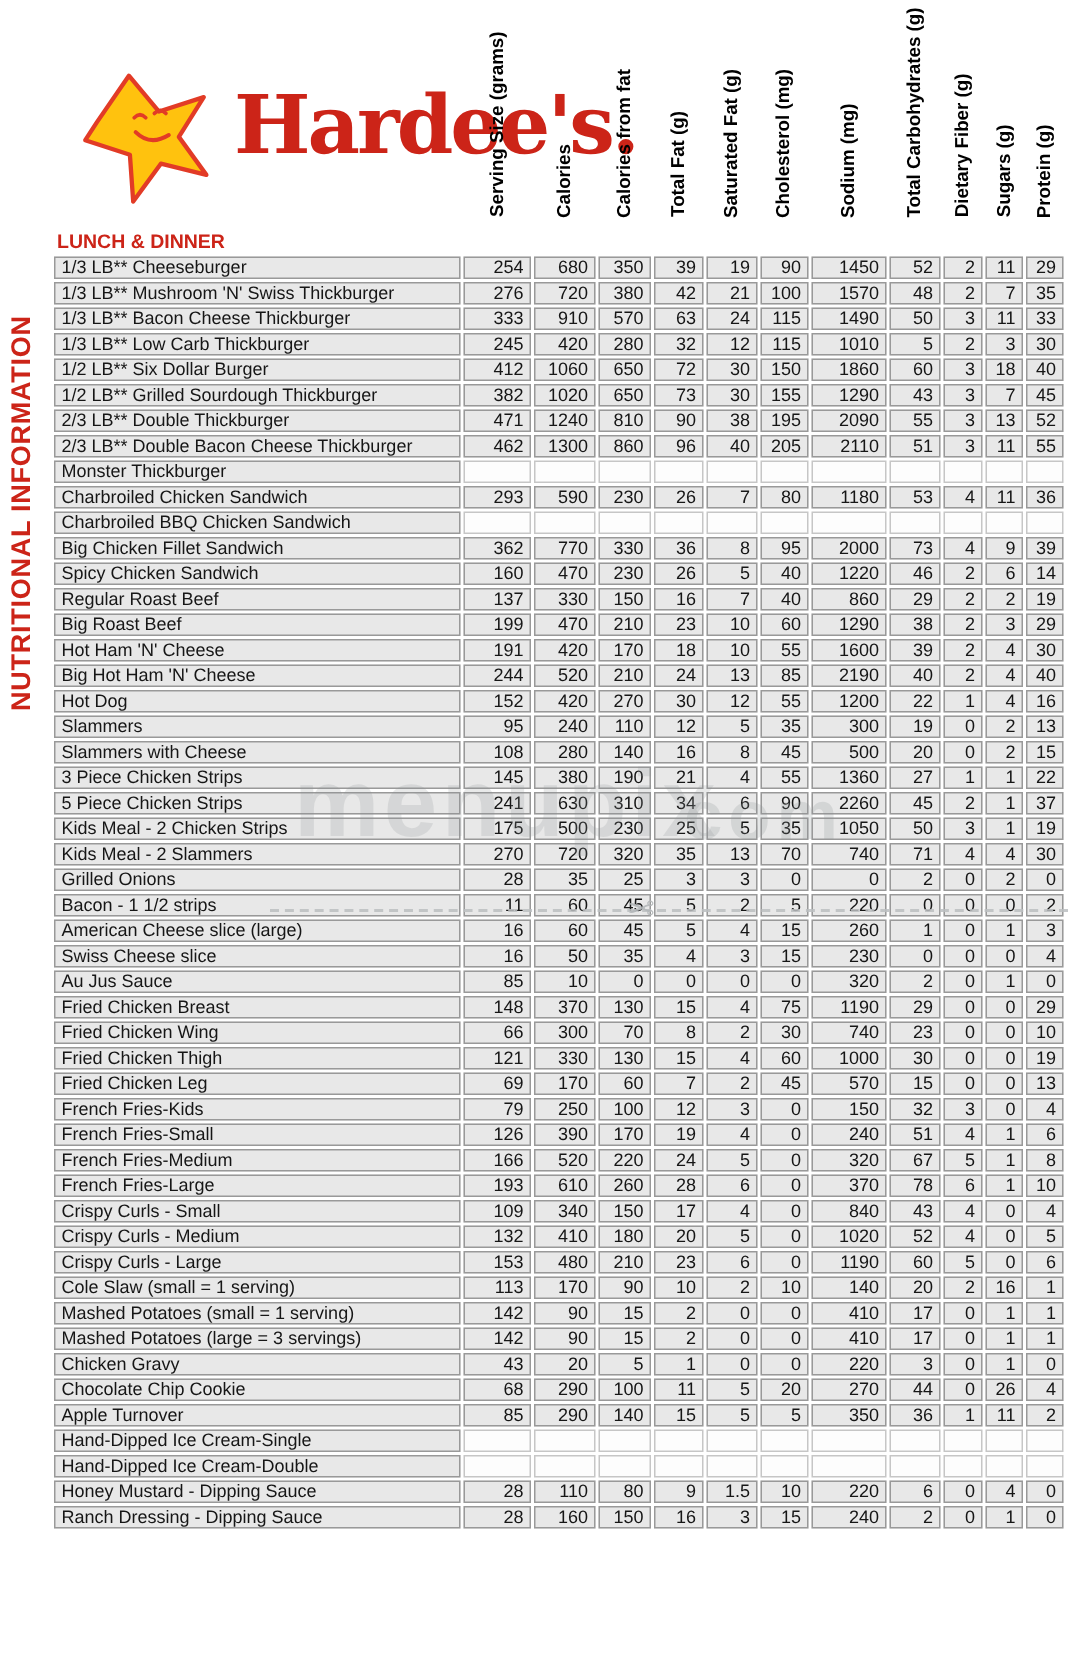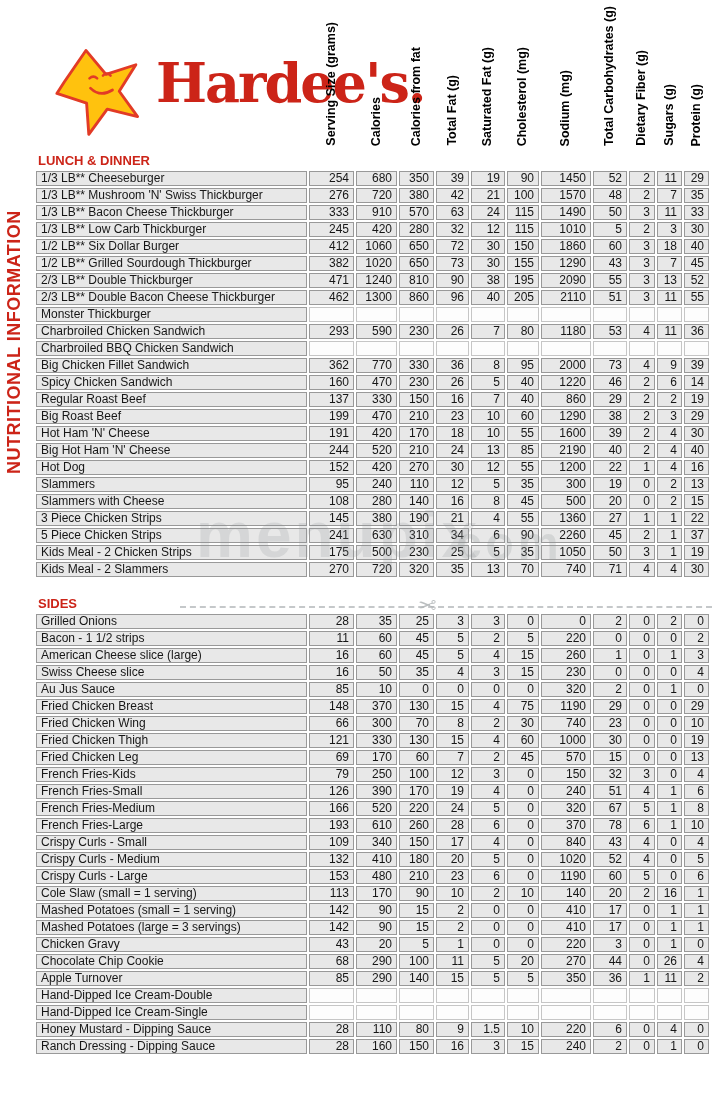--- a/index.html
+++ b/index.html
@@ -424,23 +424,20 @@
           <td class="val">320</td>
           <td class="val">35</td>
           <td class="val">13</td>
           <td class="val">70</td>
           <td class="val">740</td>
           <td class="val">71</td>
           <td class="val">4</td>
           <td class="val">4</td>
           <td class="val">30</td>
         </tr>
-        <tr class="section-title gap">
-          <td colspan="12">SIDES</td>
-        </tr>
         <tr>
           <td class="name">Grilled Onions</td>
           <td class="val">28</td>
           <td class="val">35</td>
           <td class="val">25</td>
           <td class="val">3</td>
           <td class="val">3</td>
           <td class="val">0</td>
           <td class="val">0</td>
           <td class="val">2</td>
@@ -736,35 +733,35 @@
           <td class="val">15</td>
           <td class="val">5</td>
           <td class="val">5</td>
           <td class="val">350</td>
           <td class="val">36</td>
           <td class="val">1</td>
           <td class="val">11</td>
           <td class="val">2</td>
         </tr>
         <tr>
+          <td class="name">Hand-Dipped Ice Cream-Single</td>
+          <td class="val empty"></td>
+          <td class="val empty"></td>
+          <td class="val empty"></td>
+          <td class="val empty"></td>
+          <td class="val empty"></td>
+          <td class="val empty"></td>
+          <td class="val empty"></td>
+          <td class="val empty"></td>
+          <td class="val empty"></td>
+          <td class="val empty"></td>
+          <td class="val empty"></td>
+        </tr>
+        <tr>
           <td class="name">Hand-Dipped Ice Cream-Double</td>
-          <td class="val empty"></td>
-          <td class="val empty"></td>
-          <td class="val empty"></td>
-          <td class="val empty"></td>
-          <td class="val empty"></td>
-          <td class="val empty"></td>
-          <td class="val empty"></td>
-          <td class="val empty"></td>
-          <td class="val empty"></td>
-          <td class="val empty"></td>
-          <td class="val empty"></td>
-        </tr>
-        <tr>
-          <td class="name">Hand-Dipped Ice Cream-Single</td>
           <td class="val empty"></td>
           <td class="val empty"></td>
           <td class="val empty"></td>
           <td class="val empty"></td>
           <td class="val empty"></td>
           <td class="val empty"></td>
           <td class="val empty"></td>
           <td class="val empty"></td>
           <td class="val empty"></td>
           <td class="val empty"></td>

